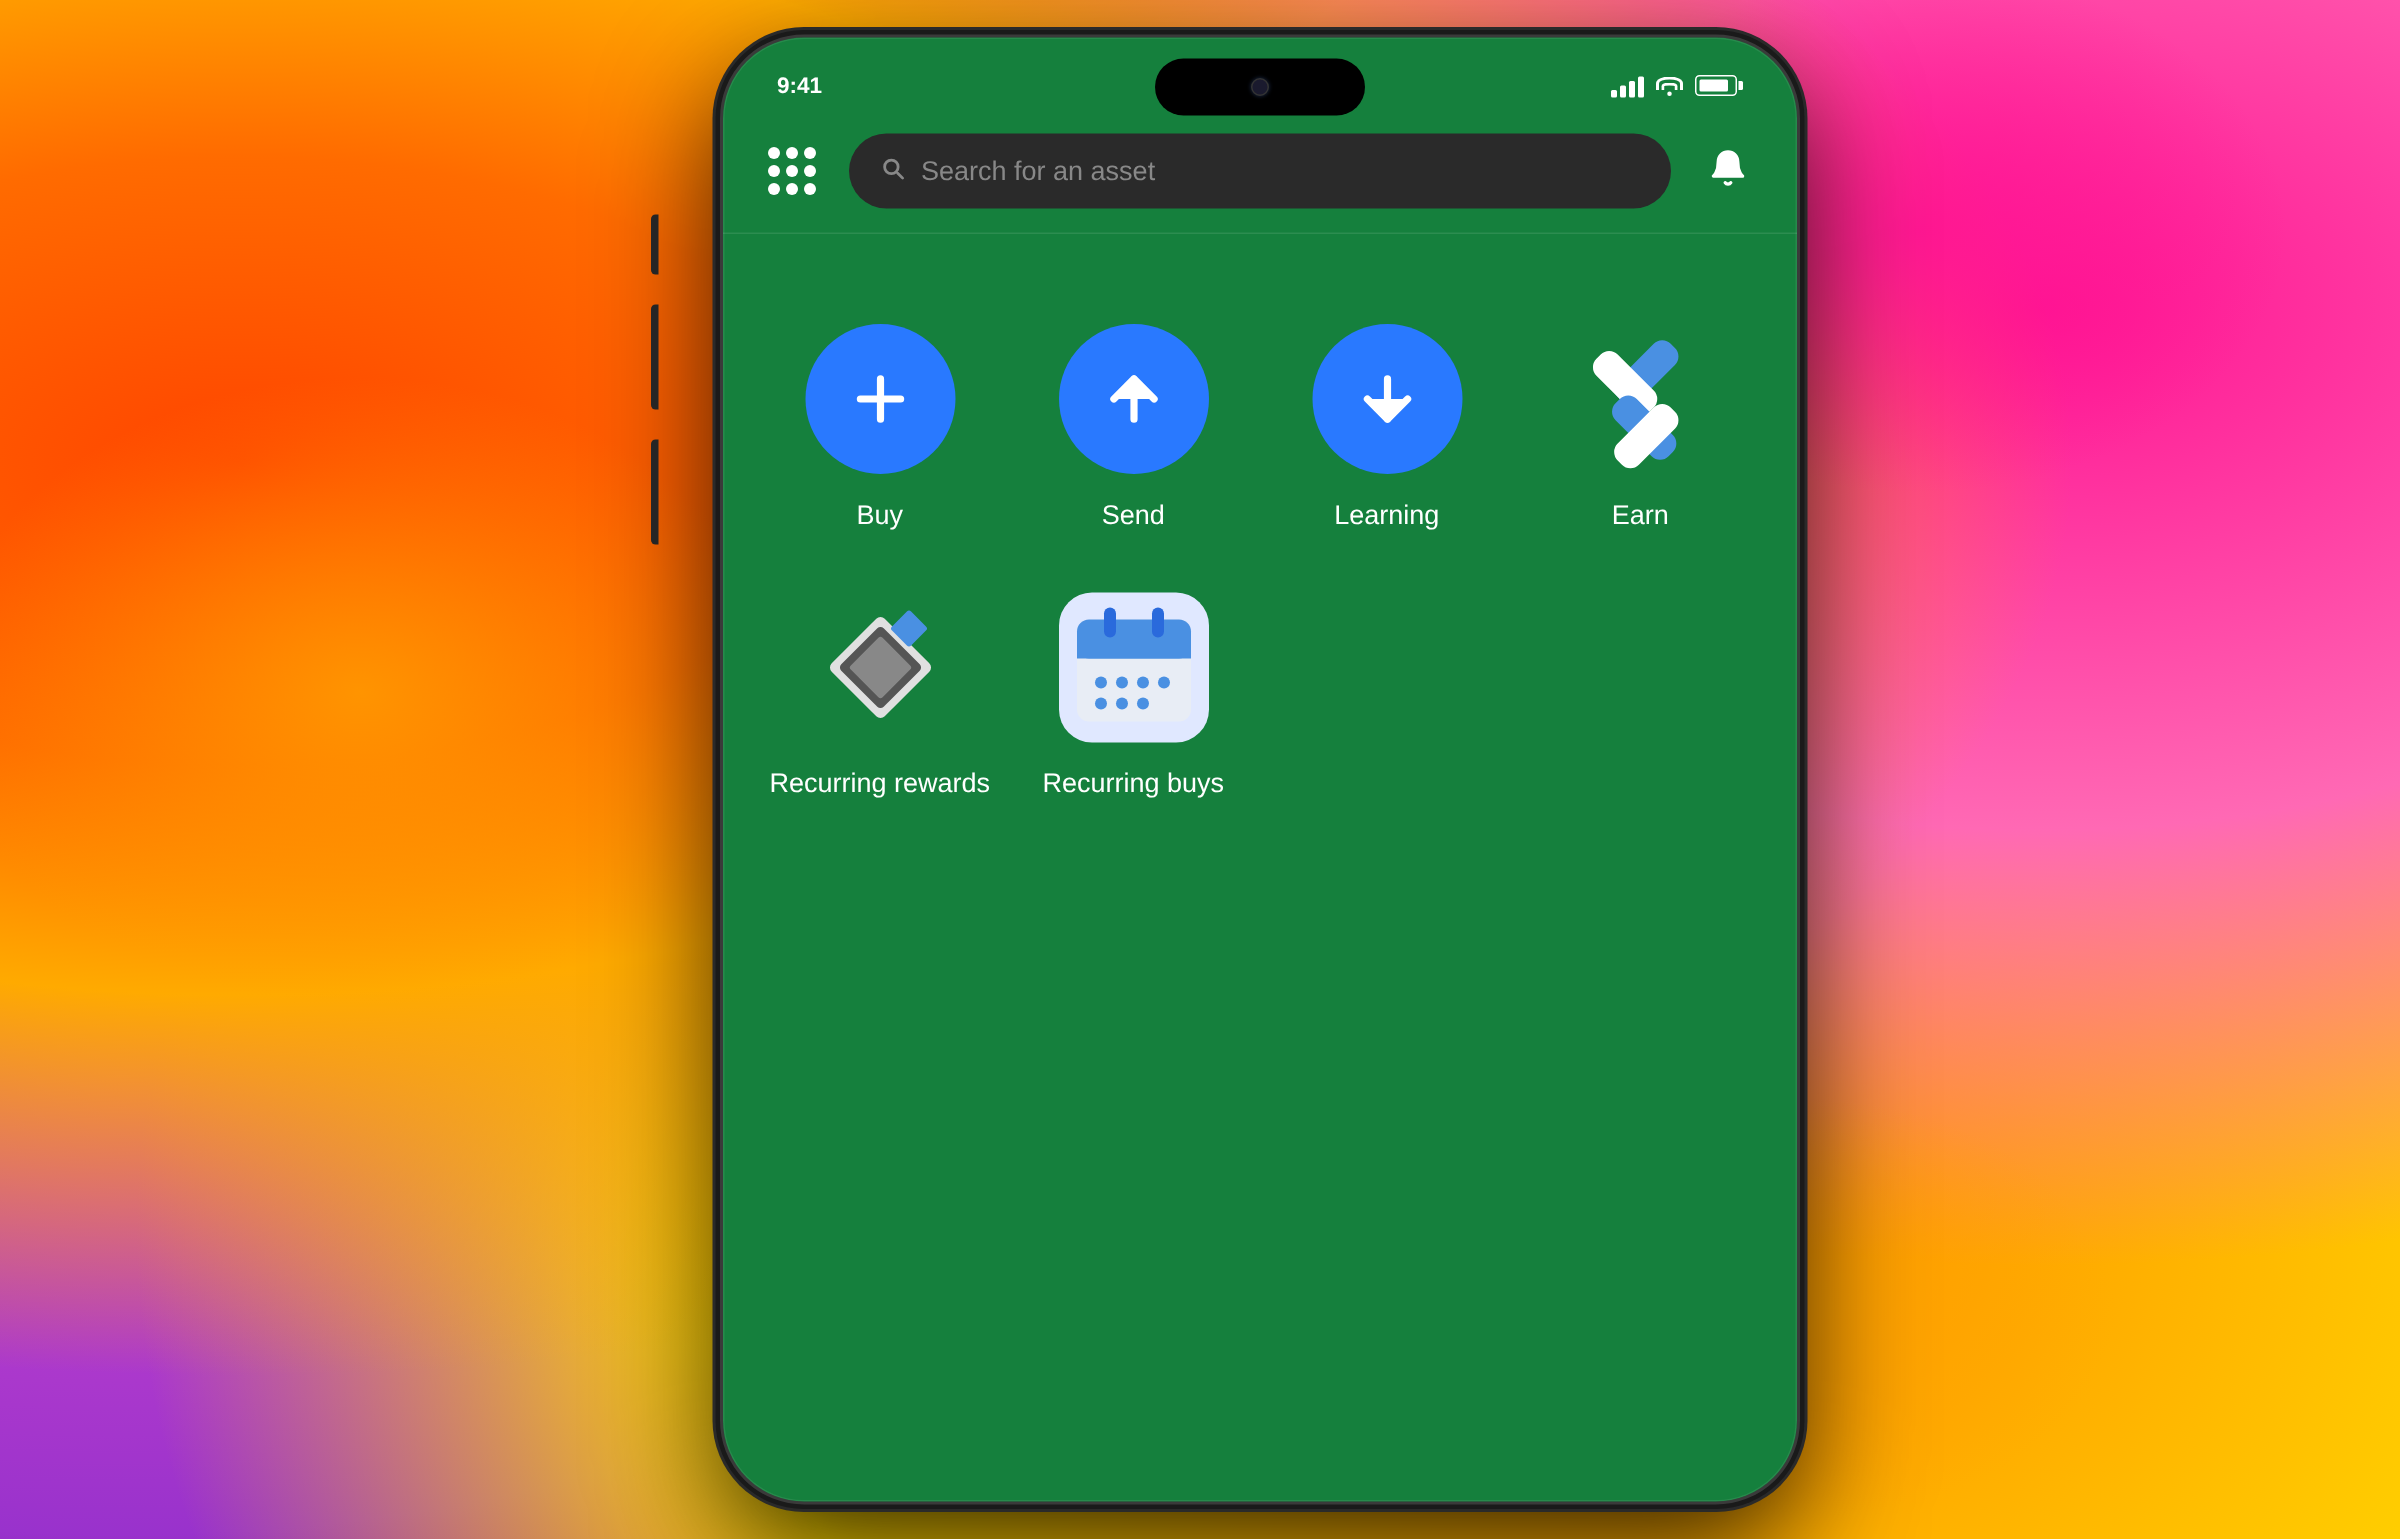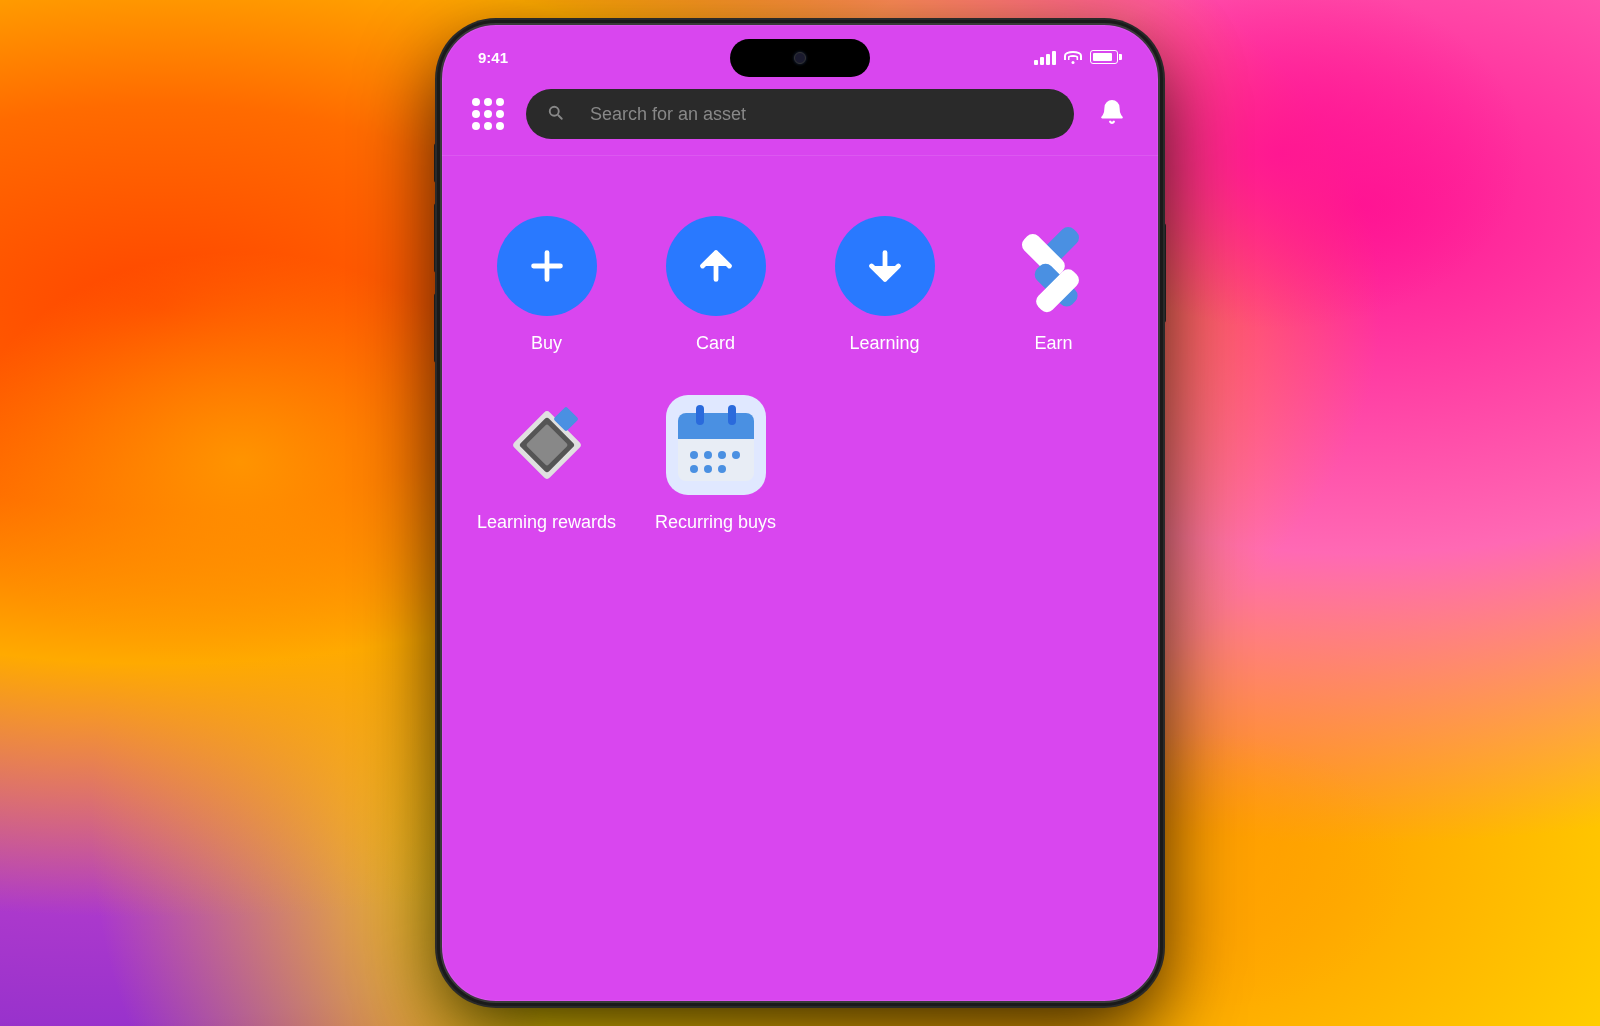--- a/index.html
+++ b/index.html
@@ -42,30 +42,31 @@
       left: 50%;
       top: 50%;
       transform: translate(-50%, -50%);
       width: 720px;
       height: 980px;
     }
 
     .phone {
       width: 100%;
       height: 100%;
-      background: #d946ef;
+      background: #15803d;
       border-radius: 56px;
       border: 2px solid #3a3a3a;
       position: relative;
       overflow: hidden;
       box-shadow: 
         inset 0 0 0 1px rgba(255,255,255,0.08),
         0 0 0 3px #1a1a1a,
         0 0 0 5px #2a2a2a,
         0 30px 80px rgba(0,0,0,0.8);
+      margin-left: 40px;
     }
 
     
     .phone-btn-left {
       position: absolute;
       left: -6px;
       width: 5px;
       background: #2a2a2a;
       border-radius: 3px 0 0 3px;
     }
@@ -226,21 +227,21 @@
     }
 
     .search-bar {
       flex: 1;
       height: 50px;
       background: #2a2a2a;
       border-radius: 25px;
       display: flex;
       align-items: center;
       padding: 0 20px;
-      gap: 26px;
+      gap: 10px;
       cursor: text;
       text-align: center;
     }
 
     .search-icon-wrap {
       color: #888;
       font-size: 18px;
     }
 
     .search-placeholder {
@@ -416,21 +417,21 @@
         </div>
         <span class="action-label">Buy</span>
       </div>
 
       <div class="action-item">
         <div class="action-icon">
           <svg width="46" height="46" viewBox="0 0 24 24" fill="none">
             <path d="M12 19V5M5 12l7-7 7 7" stroke="white" stroke-width="2.5" stroke-linecap="round" stroke-linejoin="round"></path>
           </svg>
         </div>
-        <span class="action-label">Card</span>
+        <span class="action-label">Send</span>
       </div>
 
       <div class="action-item">
         <div class="action-icon">
           <svg width="46" height="46" viewBox="0 0 24 24" fill="none">
             <path d="M12 5v14M5 12l7 7 7-7" stroke="white" stroke-width="2.5" stroke-linecap="round" stroke-linejoin="round"></path>
           </svg>
         </div>
         <span class="action-label">Learning</span>
       </div>
@@ -461,21 +462,21 @@
 
             <rect x="25" y="25" width="50" height="50" rx="4" fill="#e0e0e0" transform="rotate(45 50 50)"></rect>
 
             <rect x="30" y="30" width="40" height="40" rx="3" fill="#555" transform="rotate(45 50 50)"></rect>
 
             <rect x="35" y="35" width="30" height="30" rx="2" fill="#888" transform="rotate(45 50 50)"></rect>
 
             <rect x="60" y="15" width="18" height="18" rx="2" fill="#4a90e2" transform="rotate(45 69 24)"></rect>
           </svg>
         </div>
-        <span class="action-label">Learning
+        <span class="action-label">Recurring
 rewards</span>
       </div>
 
       <div class="action-item">
         <div class="action-icon-square icon-recurring">
 
           <svg width="100" height="100" viewBox="0 0 100 100">
 
             <rect x="12" y="18" width="76" height="68" rx="8" fill="#e8edf5"></rect>
 

